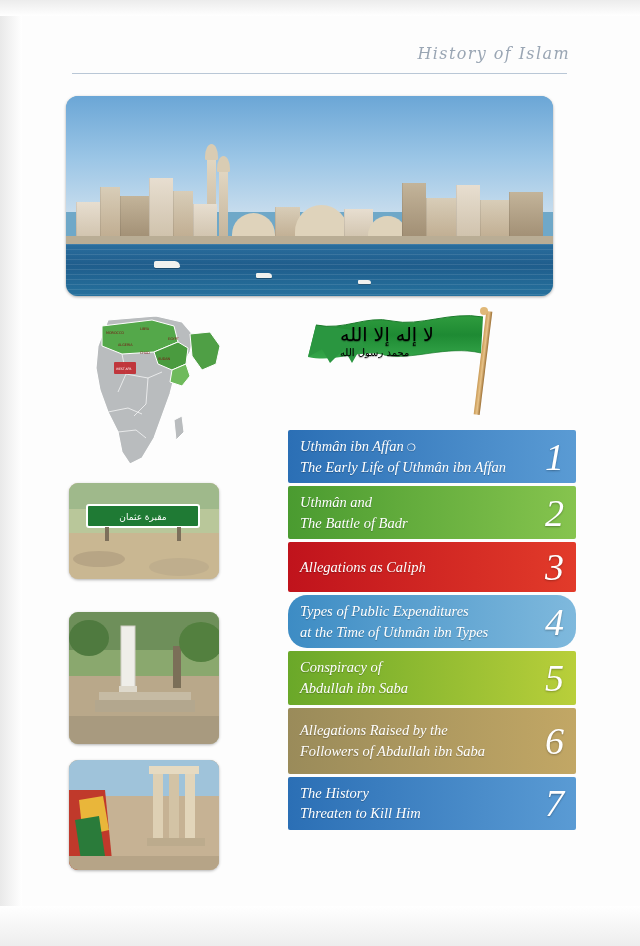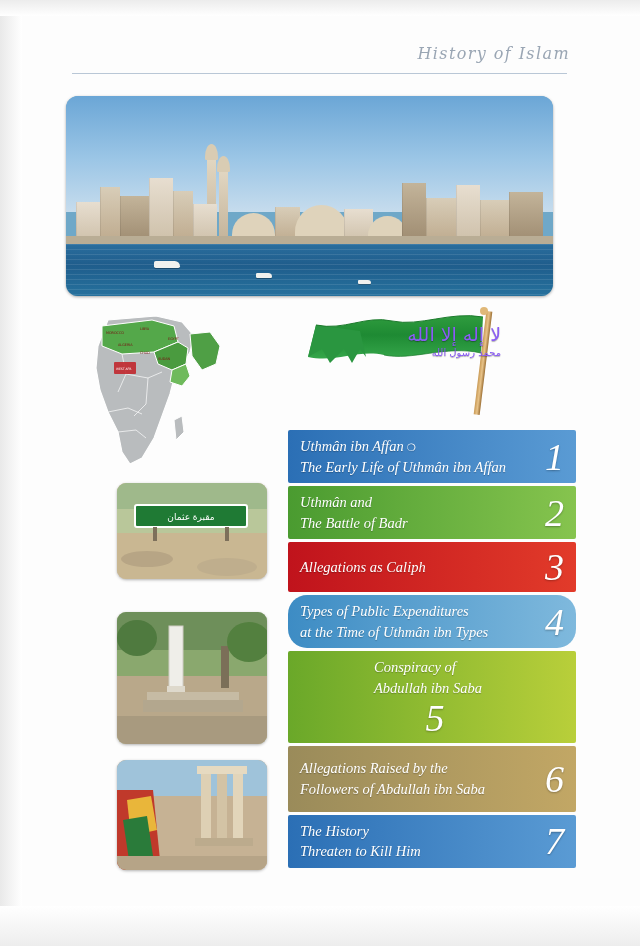--- a/index.html
+++ b/index.html
@@ -118,41 +118,40 @@
     left: 78px; top: 312px; width: 152px; height: 160px;
   }
 
   
   .flag-wrap {
     position: absolute;
     left: 300px; top: 305px; width: 215px; height: 110px;
   }
   .flag-arabic {
     position: absolute;
-    left: 51px; top: 18px;
+    left: 40px; top: 18px;
     width: 150px;
-    text-align: right;
-    color: #8b5cf6;
+    text-align: left;
+    color: #000000;
     font-family: "DejaVu Sans", sans-serif;
     font-size: 19px;
     line-height: 1.25;
     text-shadow: 0 1px 1px rgba(0,0,0,.3);
     pointer-events: none;
   }
   .flag-arabic .small { font-size: 10px; display: block; }
 
   
   .photo-sm {
     position: absolute;
     left: 69px;
     width: 150px;
     border-radius: 9px;
     overflow: hidden;
     box-shadow: 0 1px 3px rgba(0,0,0,.3);
-    margin-left: 48px;
   }
   .photo-sign { top: 483px; height: 96px; background: #cdbfa2; }
   .photo-pillar { top: 612px; height: 132px; background: #b7c7a6; }
   .photo-ruins { top: 760px; height: 110px; background: #c8b79a; }
 
   
   .toc {
     position: absolute;
     left: 288px; top: 430px; width: 288px; font-style: italic;
   }
@@ -366,21 +365,21 @@
     </div>
 
     <div class="toc-row" style="background:linear-gradient(to right,#3d8cc4,#7fb9dd);border-radius:19px;">
       <div class="toc-text">
         <span class="ln">Types of Public Expenditures</span>
         <span class="ln">at the Time of Uthmân ibn Types</span>
       </div>
       <div class="toc-num">4</div>
     </div>
 
-    <div class="toc-row" style="background:linear-gradient(to right,#6aa829,#b9cf3a);flex-direction:column;">
+    <div class="toc-row" style="background:linear-gradient(to right,#6aa829,#b9cf3a);">
       <div class="toc-text">
         <span class="ln">Conspiracy of</span>
         <span class="ln">Abdullah ibn Saba</span>
       </div>
       <div class="toc-num">5</div>
     </div>
 
     <div class="toc-row" style="background:linear-gradient(to right,#9a8b5a,#c2a765);min-height:66px;">
       <div class="toc-text">
         <span class="ln">Allegations Raised by the</span>

